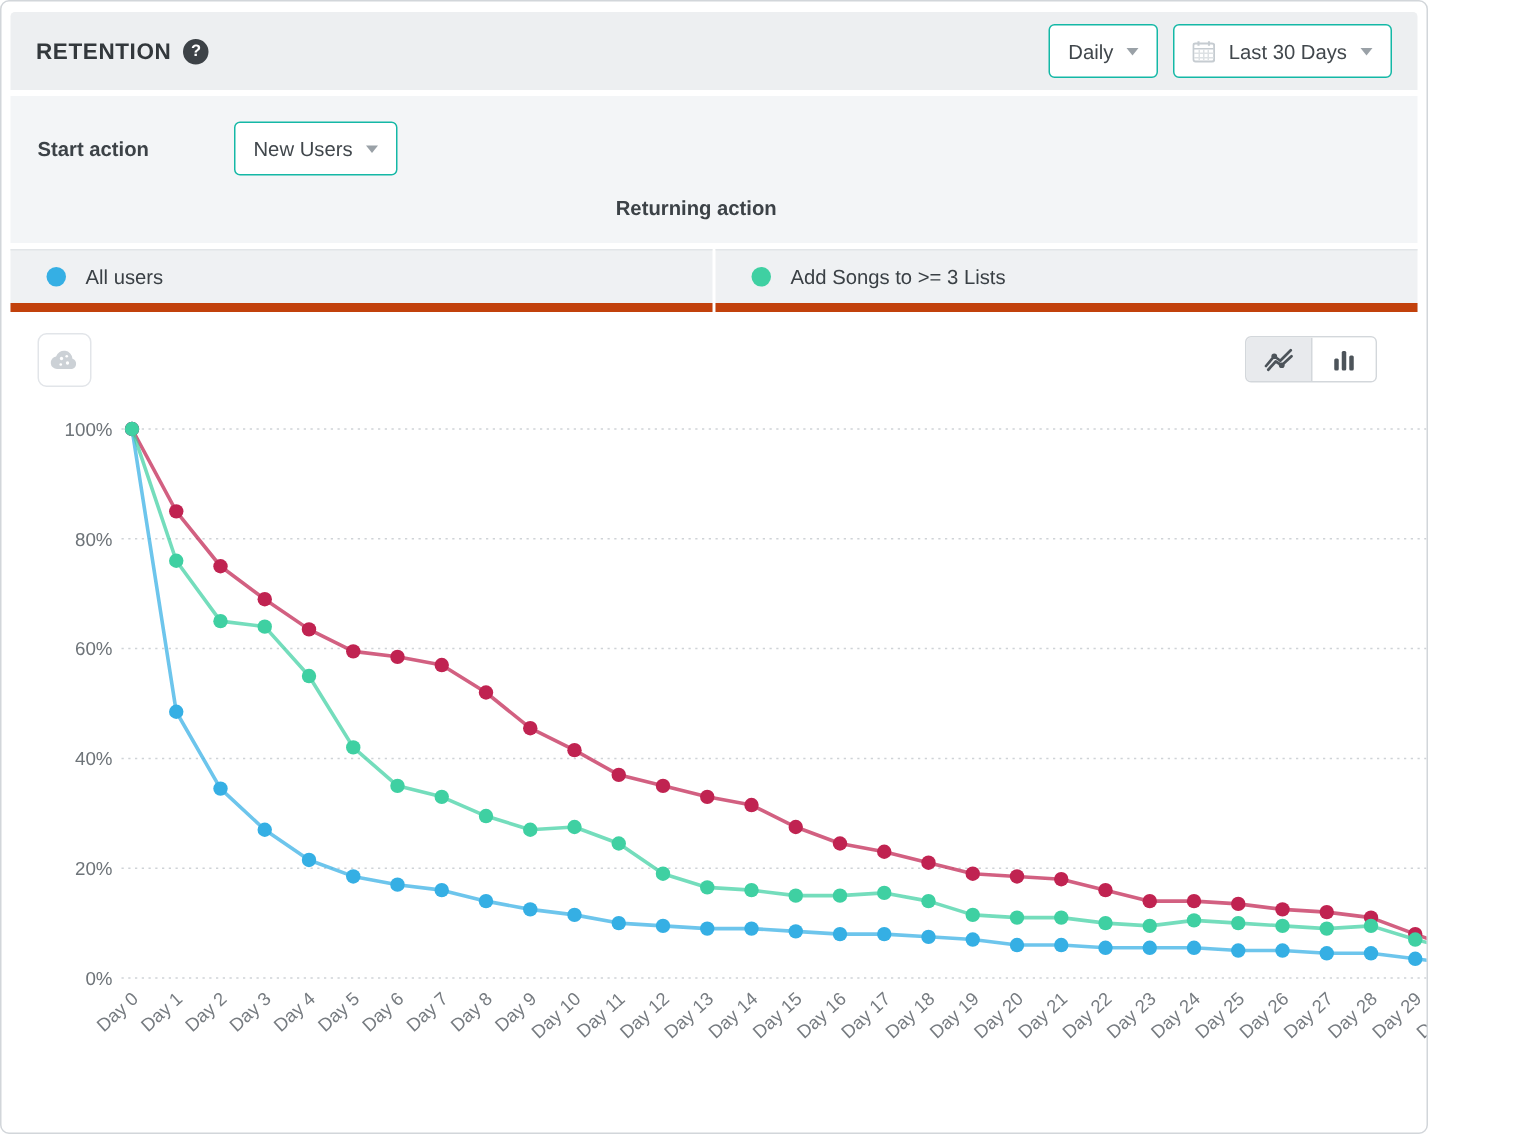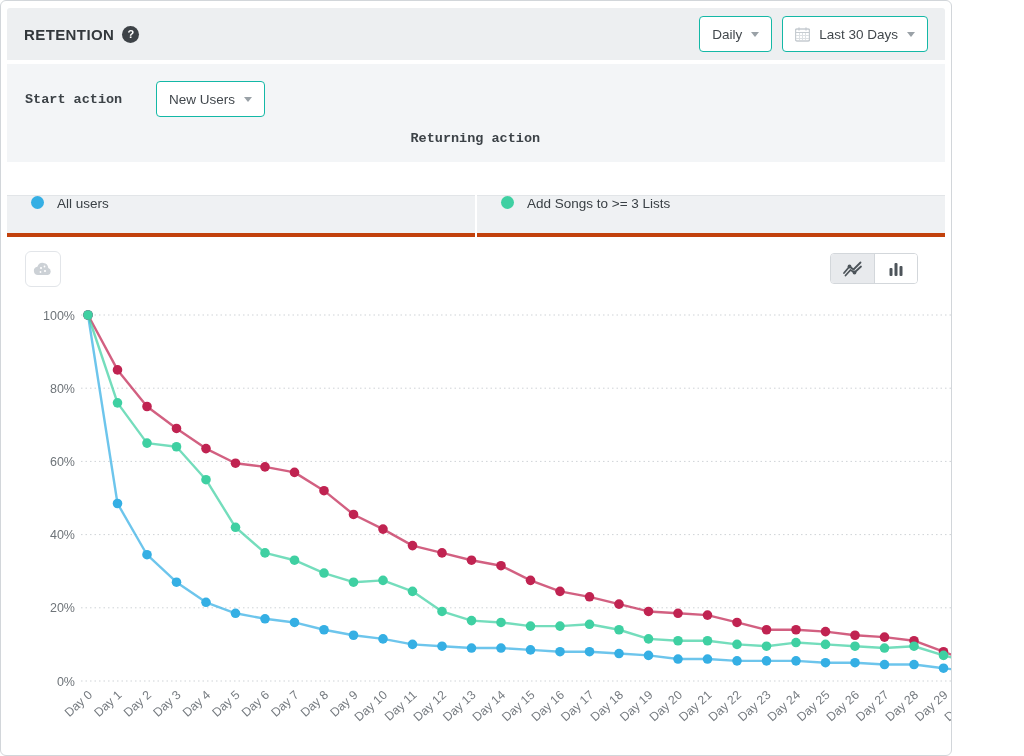--- a/index.html
+++ b/index.html
@@ -34,27 +34,27 @@
   }
   .chevron {
     width:0; height:0; border-left:4.5px solid transparent;
     border-right:4.5px solid transparent; border-top:5px solid #9aa1a7;
     margin-top:1px;
   }
   
   .filters { margin-top:4px; background:#f3f5f7; padding:17px 18px 16px; }
   .filter-row { display:flex; align-items:center; margin-bottom:14px; }
   .filter-row:last-child { margin-bottom:0;flex-direction:column; }
-  .filter-label { width:131px; font-size:13.5px; font-weight:700; color:#3c4247;font-family:Liberation Mono, monospace; }
+  .filter-label { width:131px; font-size:13.5px; font-weight:700; color:#3c4247; }
   
   .legend { margin-top:4px; display:flex; gap:2px; }
   .legend-cell {
     flex:1; background:#eff1f3; height:42px;
-    border-top:1px solid #e2e5e8; border-bottom:4px solid #c2410c;
-    display:flex; padding-left:24px; gap:13px; cursor:pointer;margin-top:29px;
+    border-top:1px solid #e2e5e8; border-bottom:6px solid #c2410c;
+    display:flex; align-items:center; padding-left:24px; gap:13px; cursor:pointer;
   }
   .legend-dot { width:13px; height:13px; border-radius:50%; background:#999; flex:none; }
   .legend-label { font-size:13.5px; color:#3a4045; }
   
   .chart-panel { position:relative; height:516px; background:#fff; }
   .cloud-btn {
     position:absolute; left:18px; top:14px; width:36px; height:36px;
     background:#fff; border:1px solid #e2e5e9; border-radius:6px;
     display:flex; align-items:center; justify-content:center; cursor:pointer;
   }

